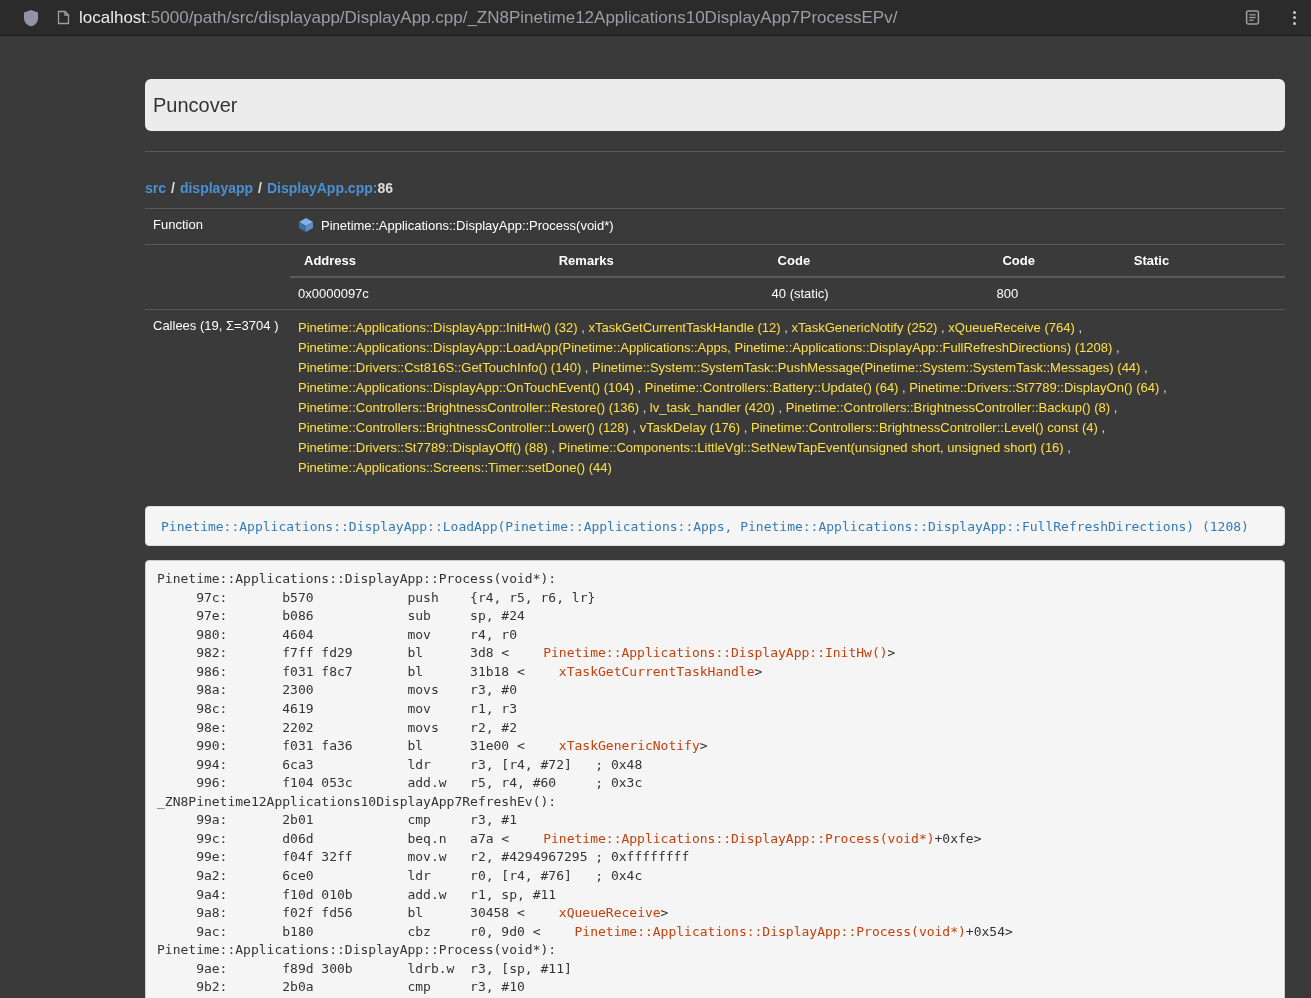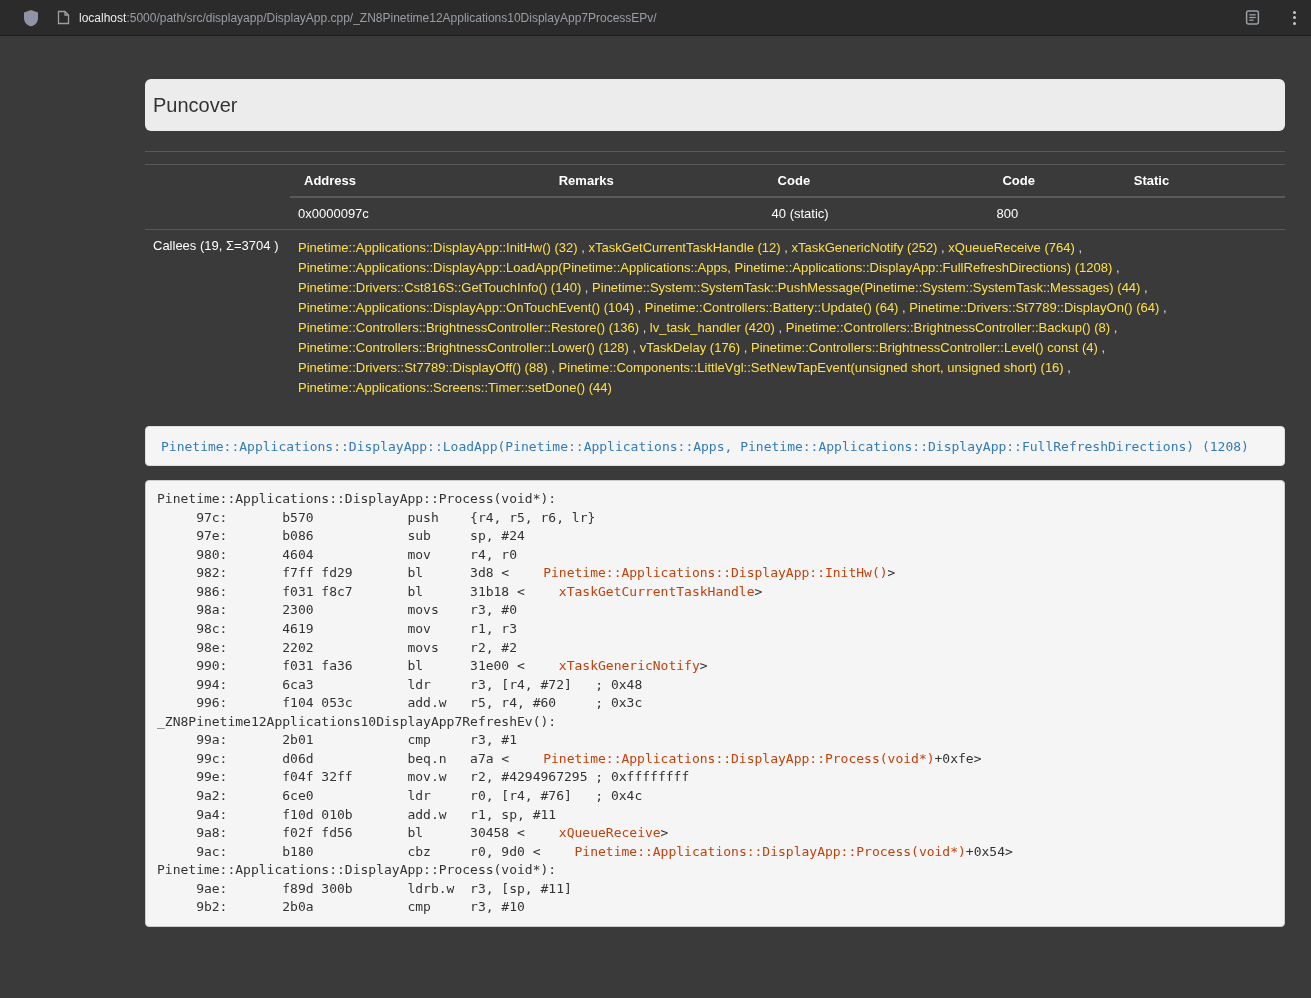--- a/index.html
+++ b/index.html
@@ -11,21 +11,21 @@
   }
 
   
   .browser-bar {
     height: 36px; background: #2b2b2b; border-bottom: 1px solid #1d1d1d;
     display: flex; align-items: center;
   }
   .icon-btn { display: flex; align-items: center; cursor: pointer; }
   .shield-wrap { margin-left: 23px; }
   .doc-wrap { margin-left: 18px; }
-  .url-text { margin-left: 9px; font-size: 12px; color: #9a9fa5; white-space: nowrap; }
+  .url-text { margin-left: 9px; font-size: 17px; color: #9a9fa5; white-space: nowrap; }
   .url-text .host { color: #ececec; }
   .bar-spacer { flex: 1; }
   .reader-wrap { margin-right: 30px; }
   .kebab { margin-right: 12px; display: flex; flex-direction: column; gap: 2.5px; padding: 3px; }
   .kebab i { width: 3px; height: 3px; border-radius: 50%; background: #c6c6c6; }
 
   
   .container { width: 1140px; margin-left: 145px; padding-top: 43px; }
 
   .jumbotron { background: #ececec; border-radius: 6px; padding: 14px 8px; }
@@ -108,23 +108,38 @@
 </div>
 
 <div class="container">
 
   <div class="jumbotron">
     <h1>Puncover</h1>
   </div>
 
   <hr class="divider">
 
+  <div class="breadcrumb">
+    <a href="#">src</a><span class="sep">/</span><a href="#">displayapp</a><span class="sep">/</span><a href="#">DisplayApp.cpp:</a><span>86</span>
+  </div>
 
   <table class="main">
     <tbody>
+      <tr>
+        <td class="lbl">Function</td>
+        <td>
+          <span class="sym-icon">
+            <svg width="16" height="16" viewBox="0 0 16 16">
+              <polygon points="8,1 15,5 8,9 1,5" fill="#7fb2e5"></polygon>
+              <polygon points="1,5 8,9 8,15 1,11" fill="#3d6fa8"></polygon>
+              <polygon points="15,5 8,9 8,15 15,11" fill="#5b8ec7"></polygon>
+            </svg>
+          </span><span>Pinetime::Applications::DisplayApp::Process(void*)</span>
+        </td>
+      </tr>
       <tr>
         <td class="lbl"></td>
         <td class="inner-cell">
           <table class="inner">
             <colgroup>
               <col style="width:25.6%">
                 <col style="width:22%">
                 <col style="width:22.6%">
                 <col style="width:13.2%">
                 <col style="width:16.6%">

